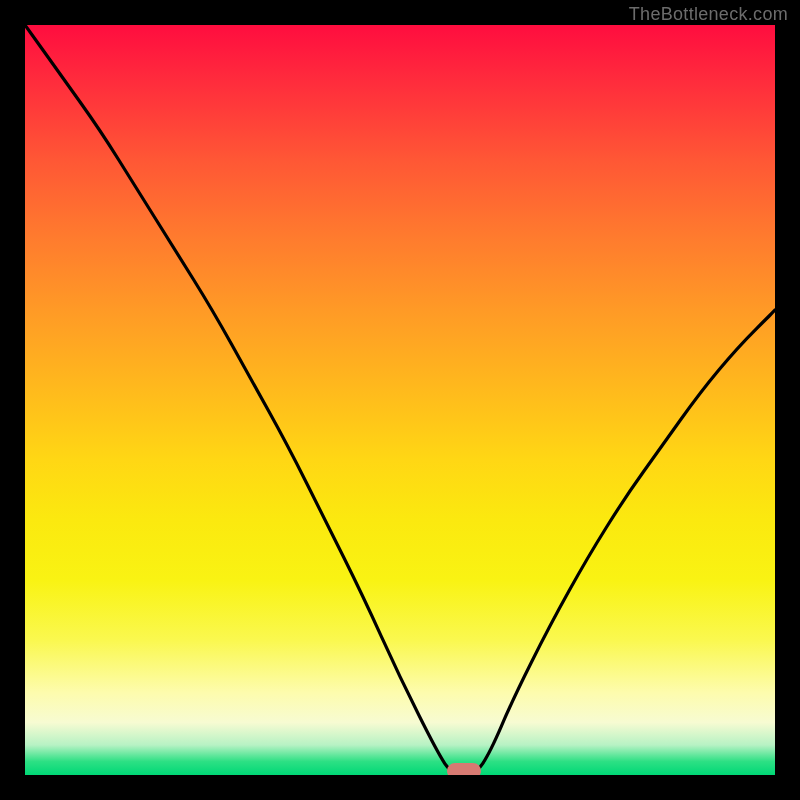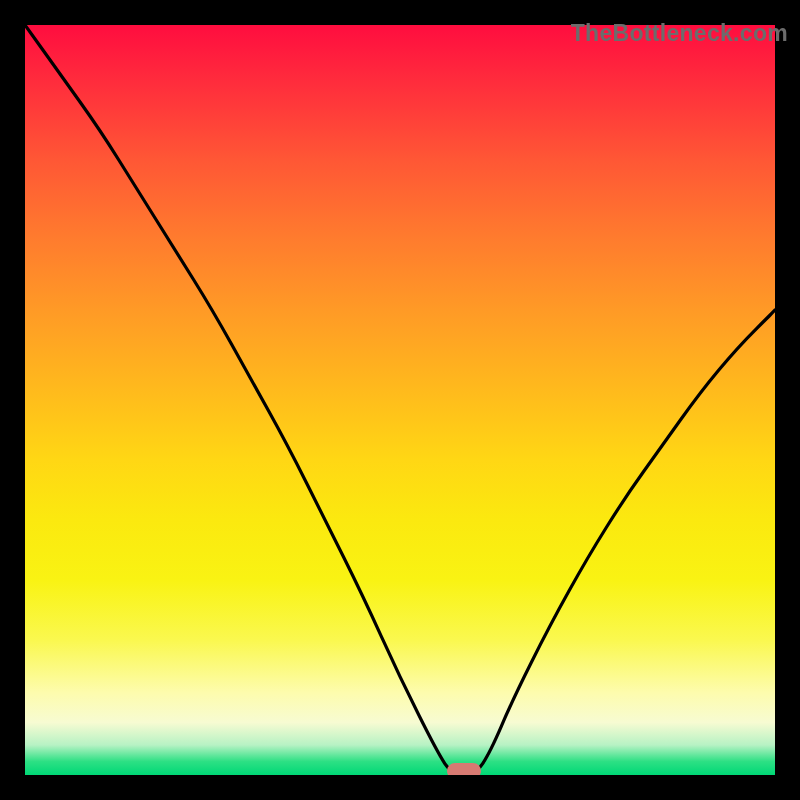--- a/index.html
+++ b/index.html
@@ -12,25 +12,25 @@
     font-family: Arial, Helvetica, sans-serif;
   }
   .frame {
     position: relative;
     width: 800px;
     height: 800px;
     background: #000;
   }
   .watermark {
     position: absolute;
-    top: 20px;
+    top: 4px;
     right: 12px;
     color: #6c6c6c;
-    font-size: 23px;
-    font-weight: 700;
+    font-size: 18px;
+    font-weight: 400;
     letter-spacing: 0.3px;
     z-index: 5;
   }
   .plot-area {
     position: absolute;
     left: 25px;
     top: 25px;
     width: 750px;
     height: 750px;
     overflow: hidden;

